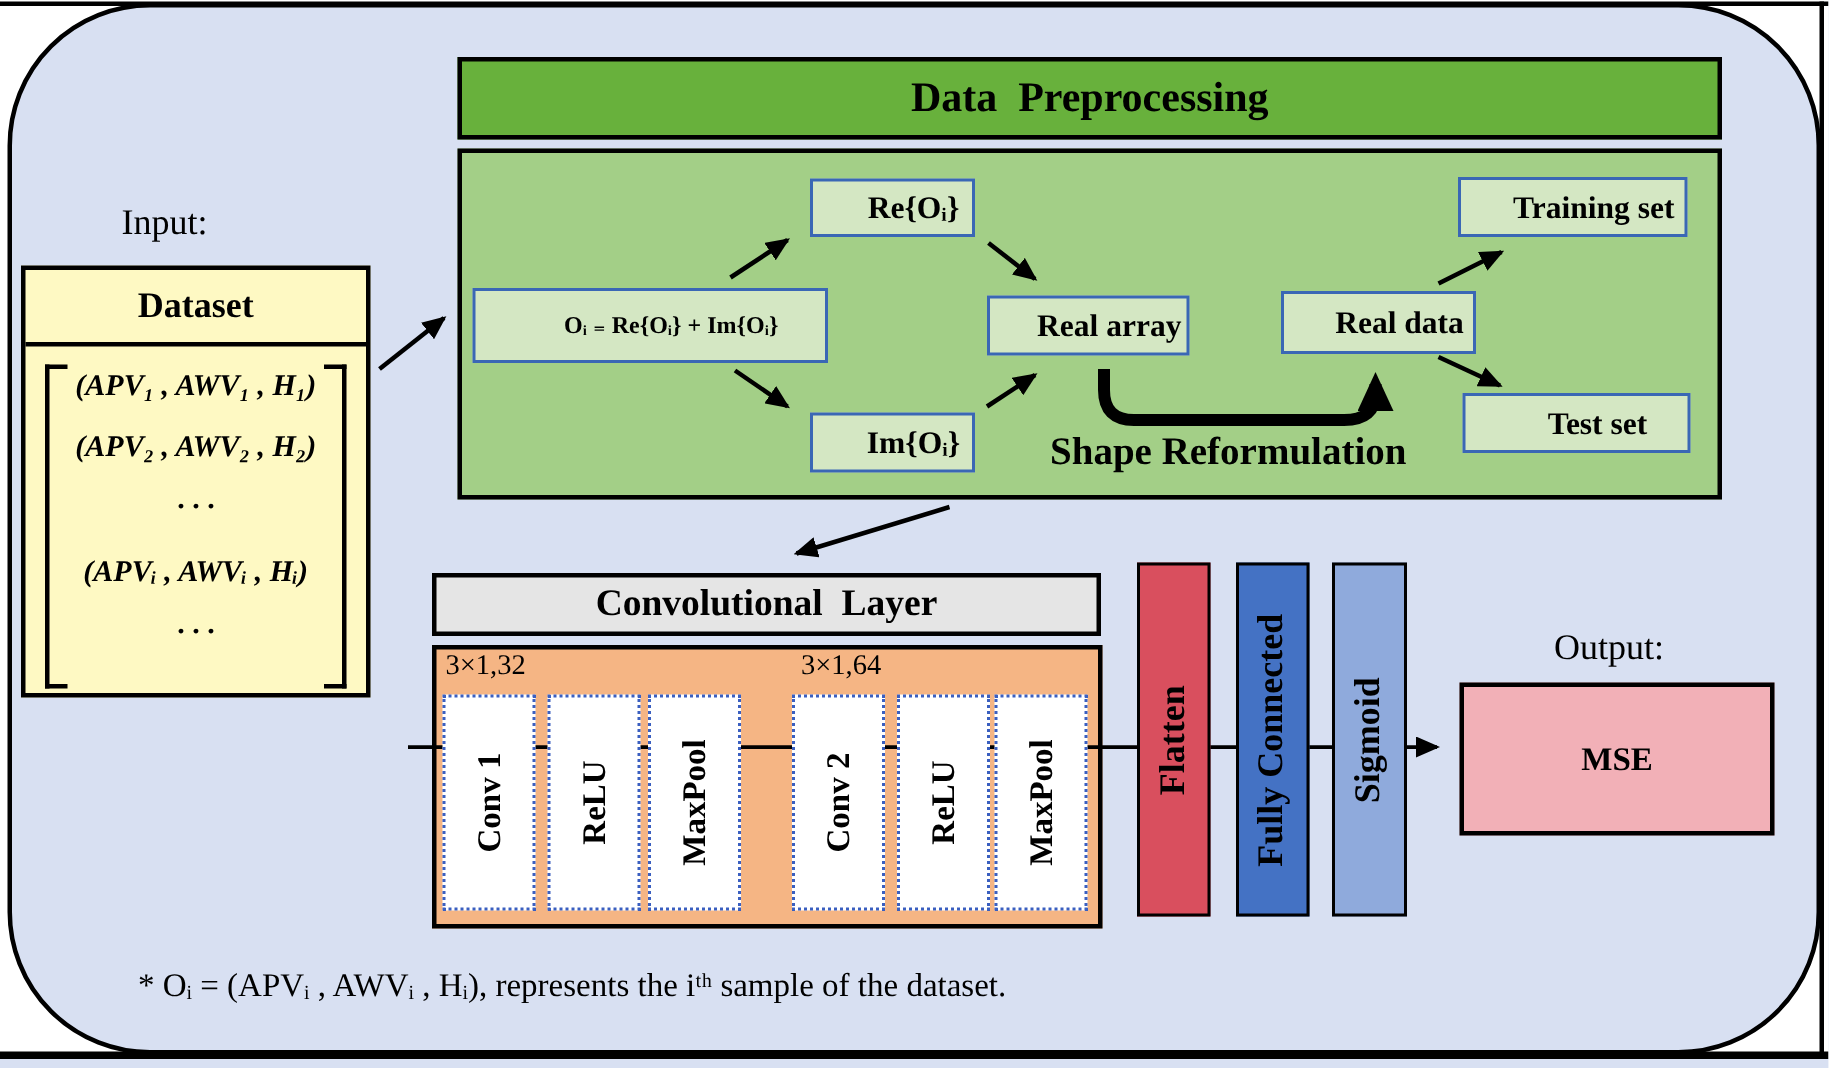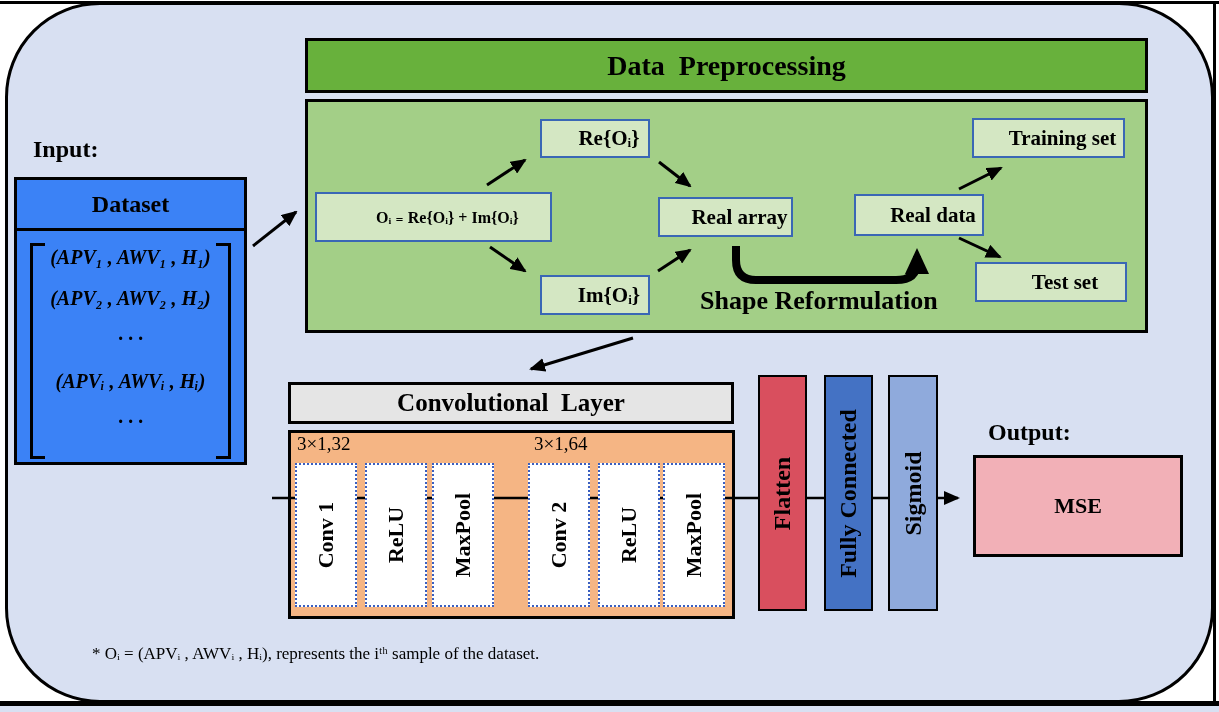--- a/index.html
+++ b/index.html
@@ -21,24 +21,24 @@
                 display:flex; align-items:center; justify-content:center; }
   .pre-body   { left:305px; top:99px;  width:843px; height:234px; background:#a3cf87; border:3px solid #000; }
   .conv-header{ left:288px; top:382px; width:446px; height:42px; background:#e5e5e5; border:3px solid #000;
                 display:flex; align-items:center; justify-content:center; }
   .conv-body  { left:288px; top:430px; width:447px; height:189px; background:#f5b584; border:3px solid #000; }
 
   .hdr-title { font-weight:bold; font-size:28px; white-space:pre; }
   .conv-title { font-weight:bold; font-size:25px; white-space:pre; }
 
   
-  .side-label { font-weight:bold; font-size:24px; }
+  .side-label { font-weight:normal; font-size:24px;margin-left:48px; }
   .input-label  { left:33px;  top:136px; }
   .output-label { left:988px; top:419px; }
-  .dataset-box { left:14px; top:177px; width:233px; height:288px; background:#3b82f6; border:3px solid #000; }
+  .dataset-box { left:14px; top:177px; width:233px; height:288px; background:#fef9c3; border:3px solid #000; }
   .dataset-title { position:absolute; left:0; top:0; width:100%; height:51px; border-bottom:3px solid #000;
                    display:flex; align-items:center; justify-content:center; font-weight:bold; font-size:24px; }
   .bracket { position:absolute; top:63px; width:15px; height:216px; }
   .bracket.l { left:13px;  border-left:3px solid #000;  border-top:3px solid #000; border-bottom:3px solid #000; }
   .bracket.r { right:13px; border-right:3px solid #000; border-top:3px solid #000; border-bottom:3px solid #000; }
   .mrow { position:absolute; left:0; width:100%; text-align:center; font-weight:bold; font-style:italic;
           font-size:20px; white-space:pre; }
 
   
   .gbox { position:absolute; background:#d4e7c3; border:2px solid #3a67b5; display:flex; align-items:center;
@@ -64,21 +64,21 @@
   .bar .vtext { font-size:24px; }
   .bar-flatten { left:758px; width:49px; background:#d94f5e; }
   .bar-fc      { left:824px; width:49px; background:#4472c4; }
   .bar-sigmoid { left:888px; width:50px; background:#8faadc; }
 
   
   .mse-box { left:973px; top:455px; width:210px; height:102px; background:#f2b0b7; border:3px solid #000;
              display:flex; flex-direction:column; align-items:center; justify-content:center;
              font-weight:bold; font-size:22px; line-height:30px; }
 
-  .footnote { left:92px; top:644px; font-size:17px; white-space:pre; }
+  .footnote { left:92px; top:644px; font-size:22px; white-space:pre; }
 
   svg.overlay { position:absolute; left:0; top:0; pointer-events:none; }
 </style>
 </head>
 <body>
 
 <div class="canvas">
 
   <div class="frame-top"></div>
   <div class="frame-bottom-strip"></div>

